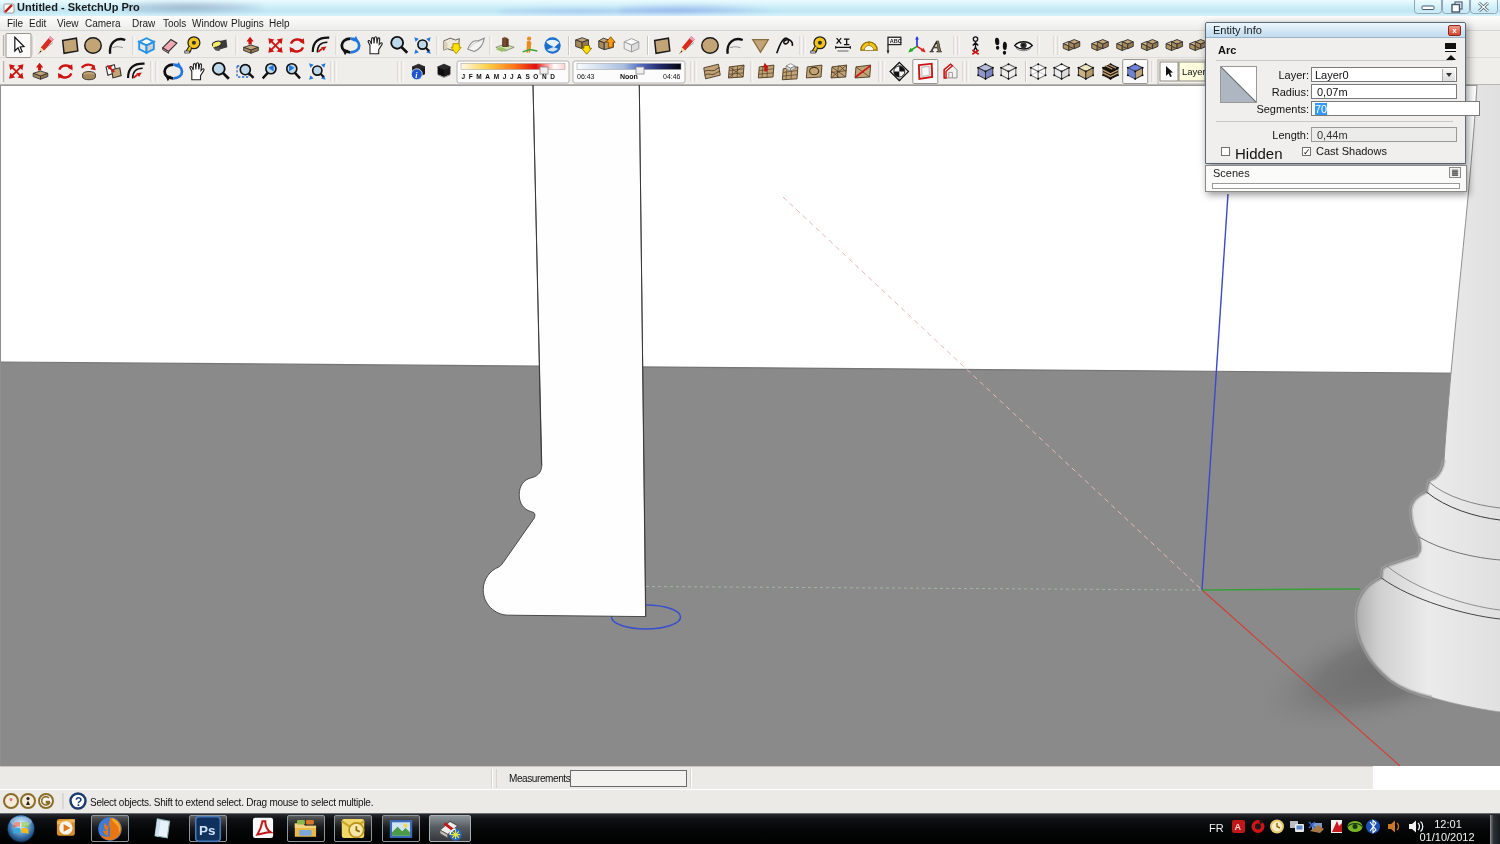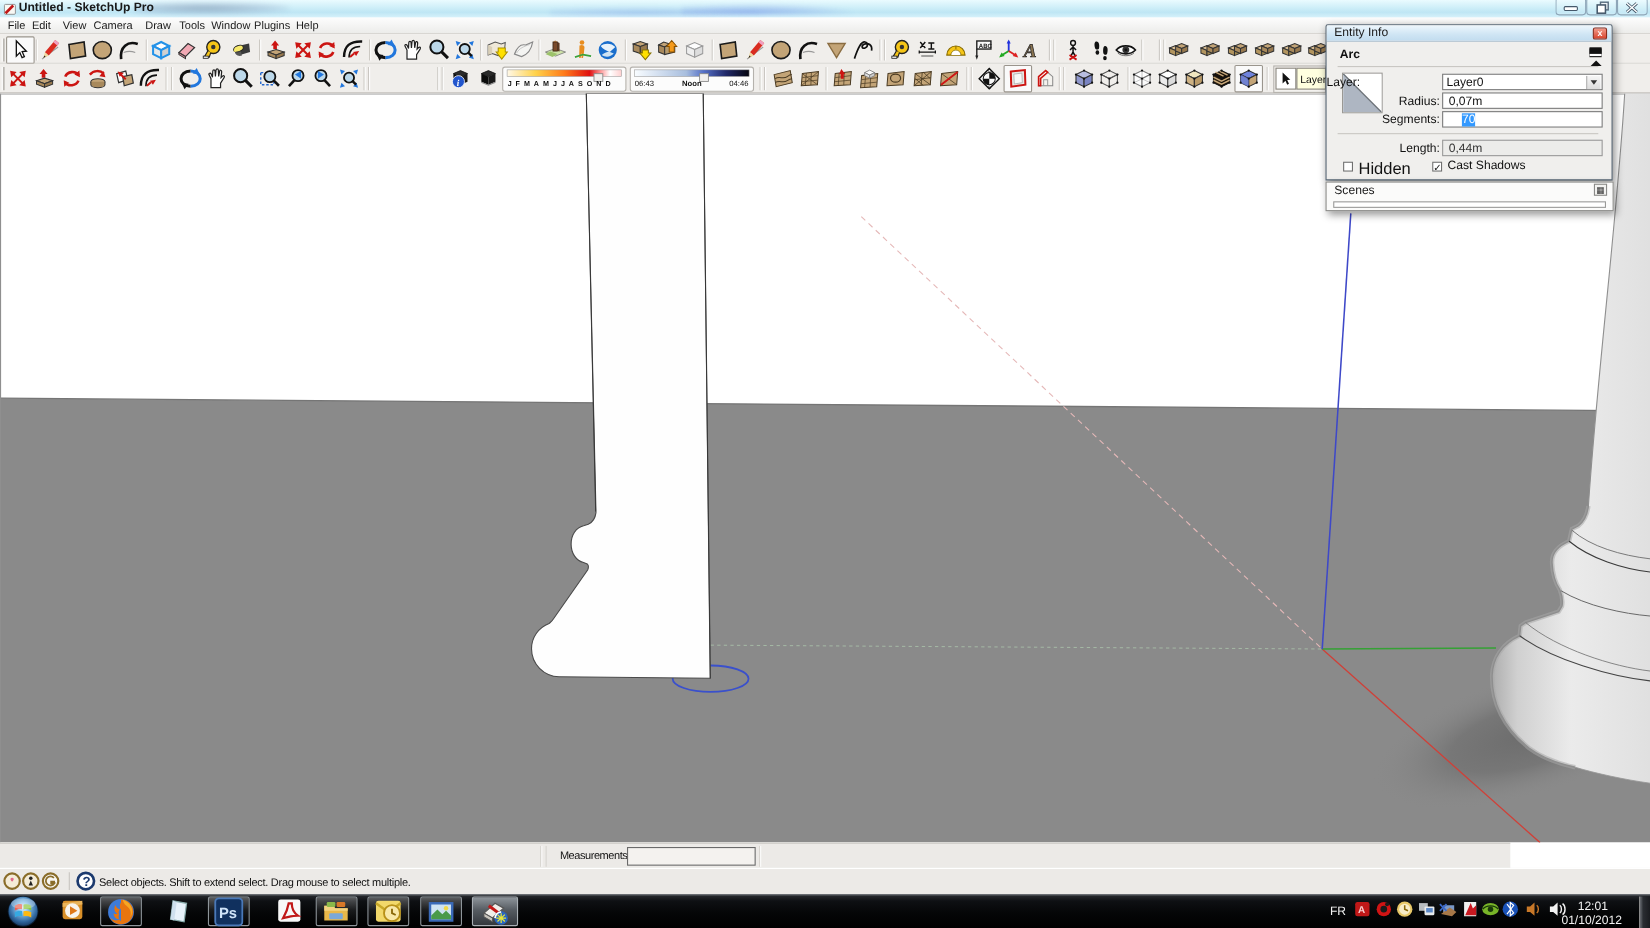--- a/index.html
+++ b/index.html
@@ -693,30 +693,30 @@
  <div style="position:absolute;right:9px;top:20px;width:11px;height:8px;background:#111;border-bottom:2px solid #fff;box-shadow:0 1px #111"></div>
  <div style="position:absolute;right:9px;top:32px;width:0;height:0;border-left:5.5px solid transparent;border-right:5.5px solid transparent;border-bottom:5px solid #111"></div>
  <div style="position:absolute;left:10px;right:12px;top:37px;border-top:1px solid #c9c7c3"></div>
  <div style="position:absolute;left:14px;top:43px;width:37px;height:37px;background:#fff;border:1px solid #9a9894;box-shadow:inset 1px 1px 2px rgba(0,0,0,0.2)">
   <svg width="35" height="35">
         <rect width="35" height="35" fill="#fff"></rect>
         <path d="M0,0 L35,35 L0,35 Z" fill="#aeb6c2"></path>
         <line x1="0" y1="0" x2="35" y2="35" stroke="#6a7076" stroke-width="1.2"></line>
       </svg>
  </div>
- <div style="position:absolute;left:0;width:103px;top:46px;font-size:11px;color:#111">Layer:</div>
+ <div style="position:absolute;left:0;width:103px;top:46px;text-align:right;font-size:11px;color:#111">Layer:</div>
  <div style="position:absolute;left:105px;top:44px;width:146px;height:15px;background:#fff;border:1px solid #7a7a7a;font-size:11px;color:#111;padding-left:3px;line-height:15px">Layer0
   <span style="position:absolute;right:1px;top:1px;width:13px;height:12px;background:linear-gradient(#f6f6f6,#dcdcdc);border-left:1px solid #aaa">
         <span style="position:absolute;left:3px;top:4px;width:0;height:0;border-left:3.5px solid transparent;border-right:3.5px solid transparent;border-top:4px solid #333"></span>
       </span>
  </div>
  <div style="position:absolute;left:0;width:103px;top:63px;text-align:right;font-size:11px;color:#111">Radius:</div>
  <div style="position:absolute;left:105px;top:61px;width:146px;height:15px;background:#fff;border:1px solid #7a7a7a;font-size:11px;color:#111;padding-left:5px;line-height:15px">0,07m</div>
  <div style="position:absolute;left:0;width:103px;top:80px;text-align:right;font-size:11px;color:#111">Segments:</div>
- <div style="position:absolute;left:105px;top:78px;width:146px;height:15px;background:#fff;border:1px solid #7a7a7a;font-size:11px;padding-left:17px;line-height:15px"><span style="background:#3399ff;color:#fff">70</span></div>
+ <div style="position:absolute;left:105px;top:78px;width:169px;height:15px;background:#fff;border:1px solid #7a7a7a;font-size:11px;padding-left:3px;line-height:15px"><span style="background:#3399ff;color:#fff">70</span></div>
  <div style="position:absolute;left:10px;right:12px;top:98px;border-top:1px solid #c9c7c3"></div>
  <div style="position:absolute;left:0;width:103px;top:106px;text-align:right;font-size:11px;color:#111">Length:</div>
  <div style="position:absolute;left:105px;top:104px;width:146px;height:15px;background:#ececea;border:1px solid #9a9a9a;font-size:11px;color:#333;padding-left:5px;line-height:15px">0,44m</div>
  <div style="position:absolute;left:15px;top:124px;width:9px;height:9px;background:#fff;border:1px solid #707070"></div>
  <div style="position:absolute;left:29px;top:122px;font-size:15px;color:#111">Hidden</div>
  <div style="position:absolute;left:96px;top:124px;width:9px;height:9px;background:#fff;border:1px solid #707070;font-size:9px;line-height:9px;text-align:center;color:#111">✓</div>
  <div style="position:absolute;left:110px;top:122px;font-size:11px;color:#111">Cast Shadows</div>
 </div>
 <div style="position:absolute;left:1205px;top:165px;width:262px;height:27px;background:#fbfbfa;border:1px solid #8a8a88;box-shadow:2px 3px 7px rgba(0,0,0,0.4)">
  <span style="position:absolute;left:7px;top:1px;font-size:11px;color:#1a1a1a">Scenes</span>

